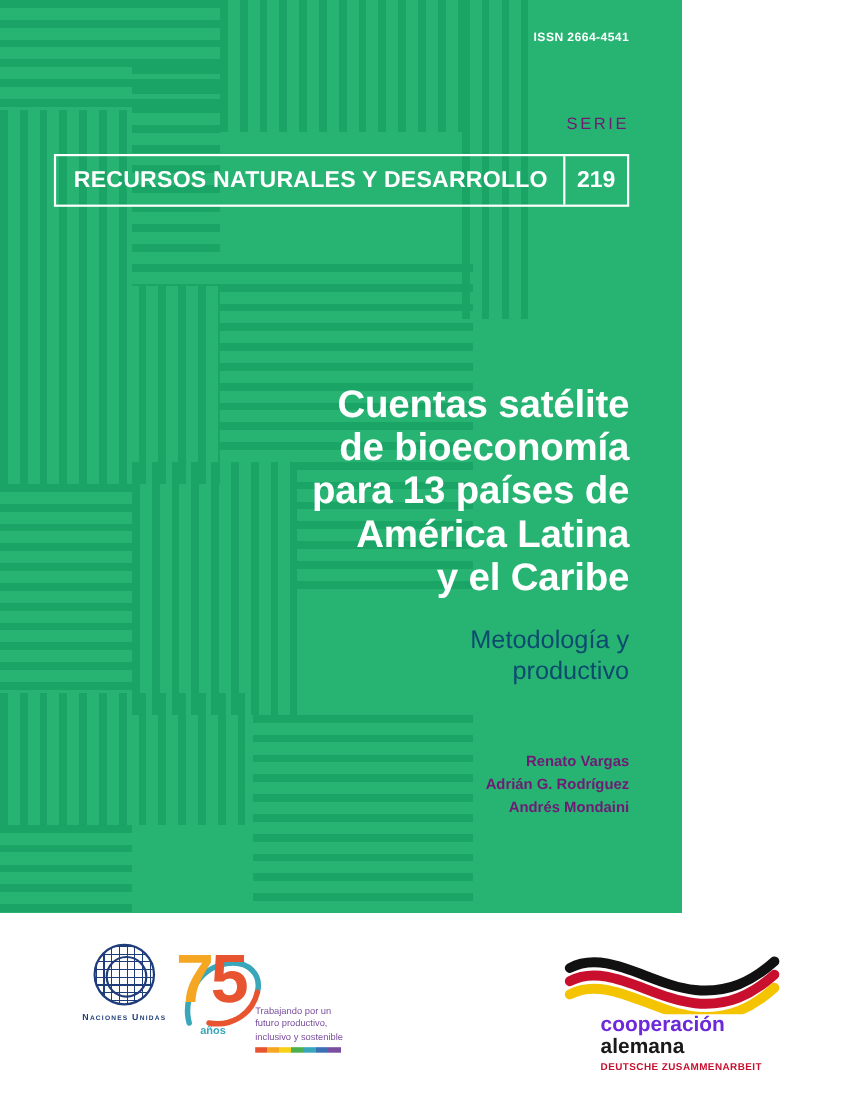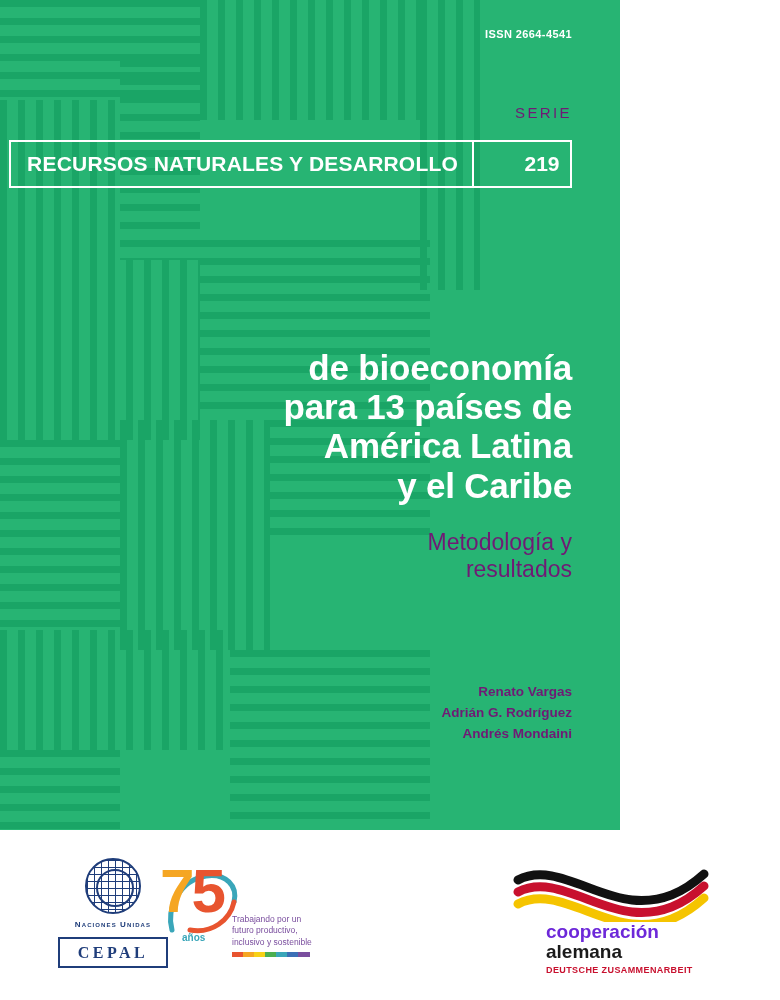--- a/index.html
+++ b/index.html
@@ -97,41 +97,40 @@
   }
   .serie-number {
     display: flex;
     align-items: center;
     justify-content: center;
     min-width: 56px;
     border-left: 2px solid #ffffff;
     color: #ffffff;
     font-size: 21px;
     font-weight: bold;
-    padding-left: 40px;
   }
 
   
   .title-block {
     position: absolute;
     right: 48px;
     top: 348px;
     width: 470px;
     text-align: right;
   }
   .doc-title {
     color: #ffffff;
     font-size: 35px;
     line-height: 1.12;
     font-weight: bold;
     margin: 0;
     letter-spacing: -0.2px;
   }
   .doc-subtitle {
-    color: #701a75;
+    color: #0c4a6e;
     font-size: 23px;
     line-height: 1.2;
     font-weight: normal;
     margin: 24px 0 0 0;
   }
 
   
   .authors {
     position: absolute;
     right: 48px;
@@ -328,45 +327,45 @@
 
     <div class="serie-label">SERIE</div>
 
     <div class="serie-box">
       <div class="serie-name">RECURSOS NATURALES Y DESARROLLO</div>
       <div class="serie-number">219</div>
     </div>
 
     <div class="title-block">
       <h1 class="doc-title">
+        <div>Cuentas satélite</div>
         <div>de bioeconomía</div>
         <div>para 13 países de</div>
         <div>América Latina</div>
         <div>y el Caribe</div>
       </h1>
       <div class="doc-subtitle">
         <div>Metodología y</div>
-        <div>resultados</div>
+        <div>productivo</div>
       </div>
     </div>
 
     <div class="authors">
       <div class="author">Renato Vargas</div>
       <div class="author">Adrián G. Rodríguez</div>
       <div class="author">Andrés Mondaini</div>
     </div>
 
   </div>
 
   <div class="footer">
 
     <div class="un-logo">
       <div class="un-emblem"></div>
       <div class="un-name">Naciones Unidas</div>
-      <div class="cepal-box">CEPAL</div>
     </div>
 
     <div class="anniv-logo">
       <svg class="anniv-swoosh" viewBox="0 0 78 78">
         <path d="M8 62 C 2 40, 16 12, 42 8 C 62 5, 74 18, 70 34" fill="none" stroke="#3aa6b9" stroke-width="5" stroke-linecap="round"></path>
         <path d="M70 34 C 66 52, 48 66, 26 62" fill="none" stroke="#e8542f" stroke-width="5" stroke-linecap="round"></path>
       </svg>
       <div class="anniv-75">
         <span class="anniv-7">7</span><span class="anniv-5">5</span>
       </div>

